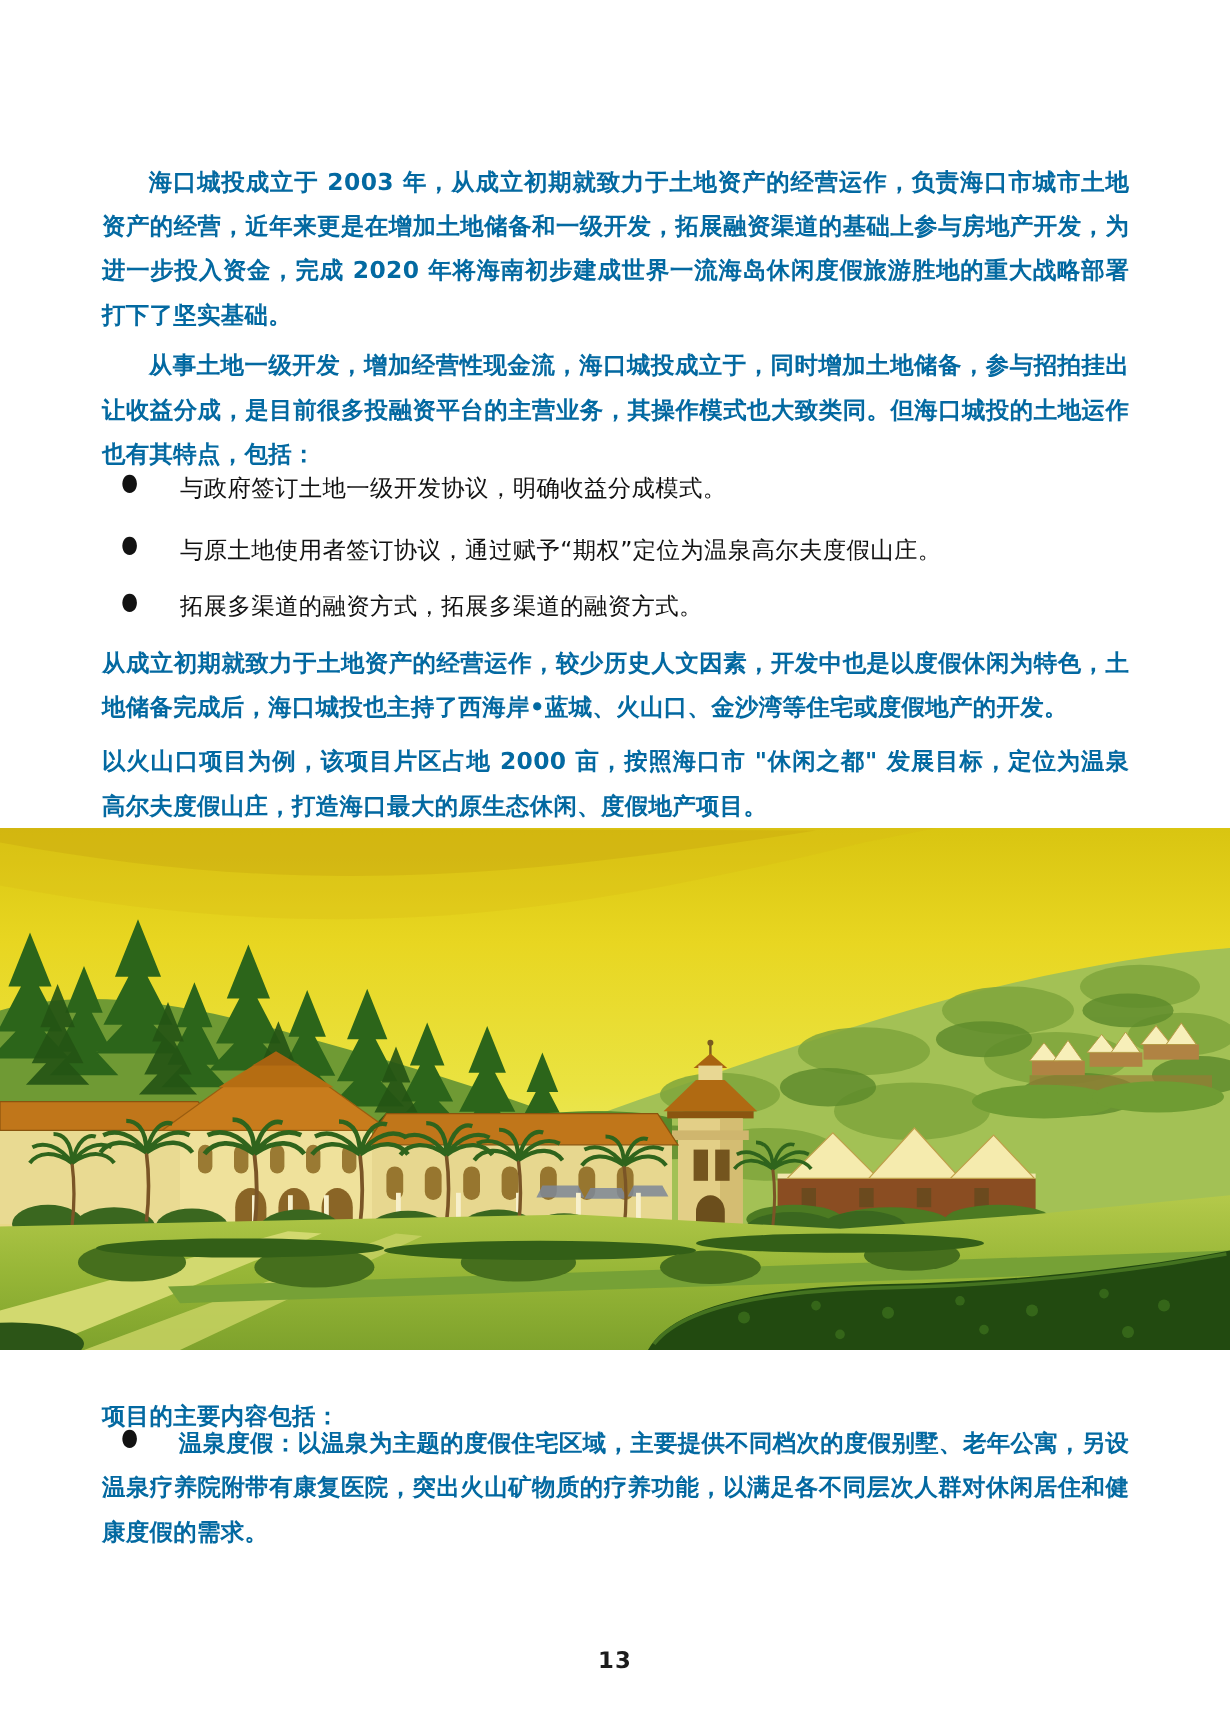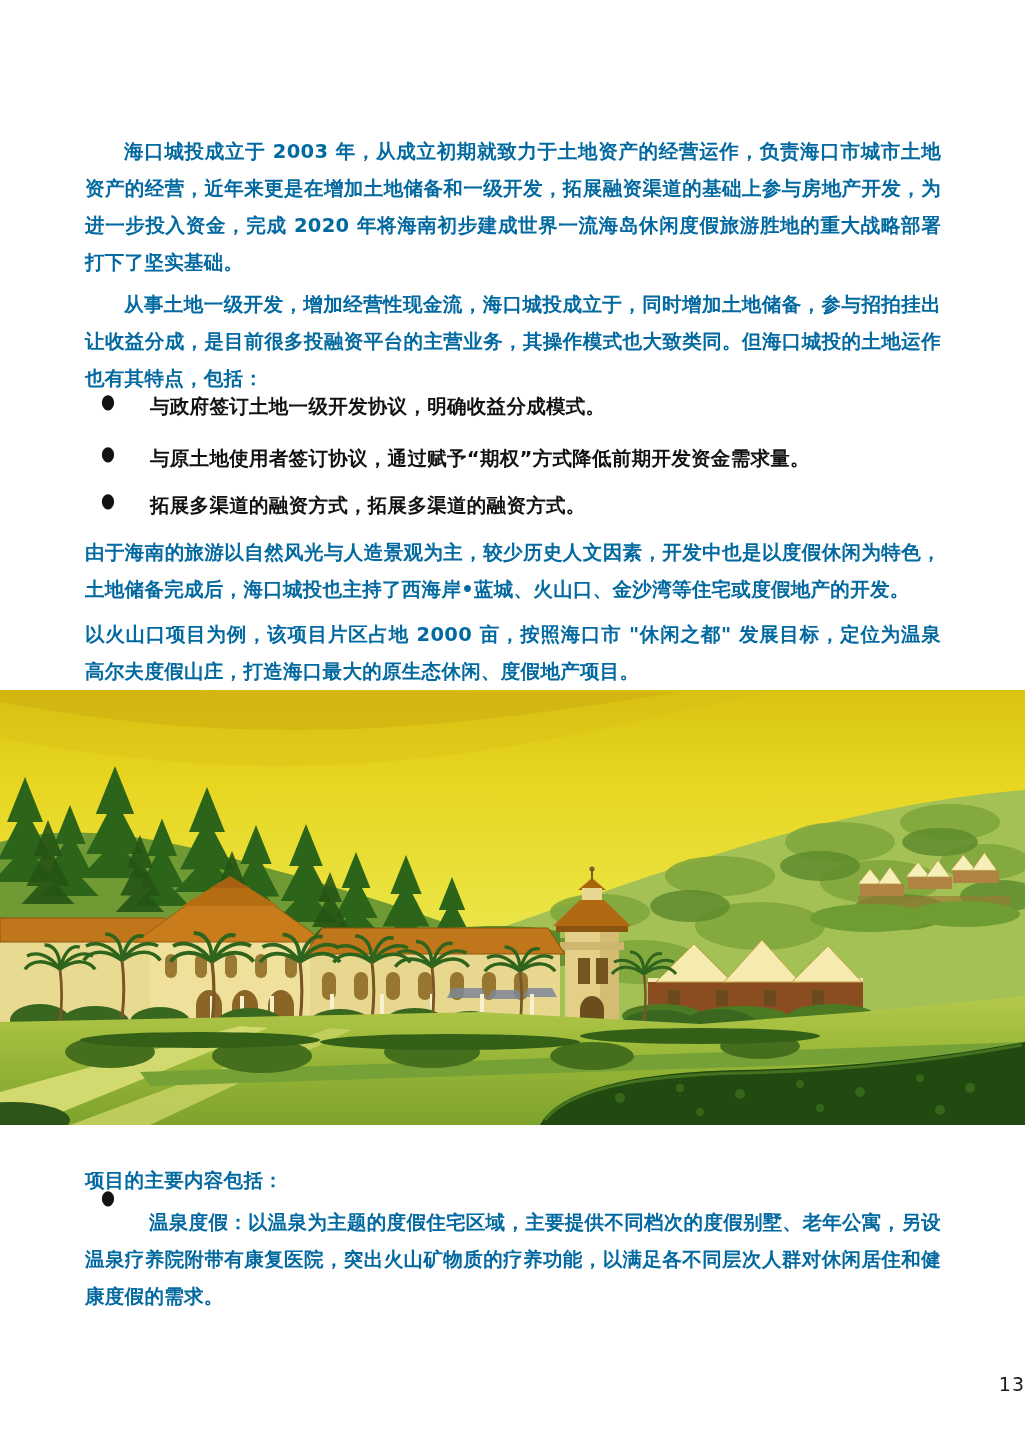--- a/index.html
+++ b/index.html
@@ -19,59 +19,59 @@
   .indent { text-indent: 2em; }
   .hang { text-indent: 64px; }
   .bullet-line, .bullet-para { position: absolute; left: 85px; width: 856px; }
   .dot {
     position: absolute; left: 16px; top: 6px;
     font-size: 16px; line-height: 16px; color: #121212;
     transform: scaleY(1.25); font-weight: 700;
   }
   .btext {
     display: block; margin-left: 65px;
-    font-size: 19.5px; line-height: 37px; font-weight: 700;
+    font-size: 19.5px; line-height: 37px; font-weight: 400;
     letter-spacing: 0.3px; color: #121212; text-align: justify;
   }
   figure.resort {
     position: absolute; left: 0; top: 690px; width: 1025px; height: 435px;
     margin: 0; padding: 0; line-height: 0;
   }
   figure.resort svg { display: block; }
   .pagenum {
     position: absolute; top: 1373px; left: 0; width: 100%;
-    text-align: right; font-size: 19px; font-weight: 400; color: #1c1c1c;
+    text-align: center; font-size: 19px; font-weight: 700; color: #1c1c1c;
     letter-spacing: 1px;
   }
 </style>
 </head>
 <body>
 
 <div class="page-root">
 
   <p class="para indent" style="top:133px">海口城投成立于 2003 年，从成立初期就致力于土地资产的经营运作，负责海口市城市土地资产的经营，近年来更是在增加土地储备和一级开发，拓展融资渠道的基础上参与房地产开发，为进一步投入资金，完成 2020 年将海南初步建成世界一流海岛休闲度假旅游胜地的重大战略部署打下了坚实基础。</p>
 
   <p class="para indent" style="top:286px">从事土地一级开发，增加经营性现金流，海口城投成立于，同时增加土地储备，参与招拍挂出让收益分成，是目前很多投融资平台的主营业务，其操作模式也大致类同。但海口城投的土地运作也有其特点，包括：</p>
 
   <div class="bullet-line" style="top:388px">
     <span class="dot">●</span>
     <span class="btext">与政府签订土地一级开发协议，明确收益分成模式。</span>
   </div>
 
   <div class="bullet-line" style="top:440px">
     <span class="dot">●</span>
-    <span class="btext">与原土地使用者签订协议，通过赋予“期权”方式降低前期开发资金需求量。</span>
+    <span class="btext">与原土地使用者签订协议，通过赋予“期权”定位为温泉高尔夫度假山庄。</span>
   </div>
 
   <div class="bullet-line" style="top:487px">
     <span class="dot">●</span>
     <span class="btext">拓展多渠道的融资方式，拓展多渠道的融资方式。</span>
   </div>
 
-  <p class="para" style="top:534px">由于海南的旅游以自然风光与人造景观为主，较少历史人文因素，开发中也是以度假休闲为特色，土地储备完成后，海口城投也主持了西海岸•蓝城、火山口、金沙湾等住宅或度假地产的开发。</p>
+  <p class="para" style="top:534px">从成立初期就致力于土地资产的经营运作，较少历史人文因素，开发中也是以度假休闲为特色，土地储备完成后，海口城投也主持了西海岸•蓝城、火山口、金沙湾等住宅或度假地产的开发。</p>
 
   <p class="para" style="top:616px">以火山口项目为例，该项目片区占地 2000 亩，按照海口市 "休闲之都" 发展目标，定位为温泉高尔夫度假山庄，打造海口最大的原生态休闲、度假地产项目。</p>
 
   <figure class="resort">
     <svg viewBox="0 0 1025 435" width="1025" height="435" preserveAspectRatio="none">
       <defs>
         <linearGradient id="skyg" x1="0" y1="0" x2="0" y2="1">
           <stop offset="0" stop-color="#d9c511"></stop>
           <stop offset="0.22" stop-color="#e8d621"></stop>
           <stop offset="0.5" stop-color="#eae341"></stop>
@@ -279,18 +279,18 @@
         <circle cx="940" cy="420" r="5"></circle>
       </g>
       <ellipse cx="10" cy="430" rx="60" ry="18" fill="#2c5517"></ellipse>
     </svg>
   </figure>
 
   <p class="para" style="top:1162px">项目的主要内容包括：</p>
 
   <div class="bullet-para" style="top:1184px">
     <span class="dot">●</span>
-    <p class="para hang" style="position:static; left:auto; width:auto;margin-top:20px;">温泉度假：以温泉为主题的度假住宅区域，主要提供不同档次的度假别墅、老年公寓，另设温泉疗养院附带有康复医院，突出火山矿物质的疗养功能，以满足各不同层次人群对休闲居住和健康度假的需求。</p>
+    <p class="para hang" style="position:static; left:auto; width:auto;">温泉度假：以温泉为主题的度假住宅区域，主要提供不同档次的度假别墅、老年公寓，另设温泉疗养院附带有康复医院，突出火山矿物质的疗养功能，以满足各不同层次人群对休闲居住和健康度假的需求。</p>
   </div>
 
   <div class="pagenum">13</div>
 
 </div>
 
 </body></html>

